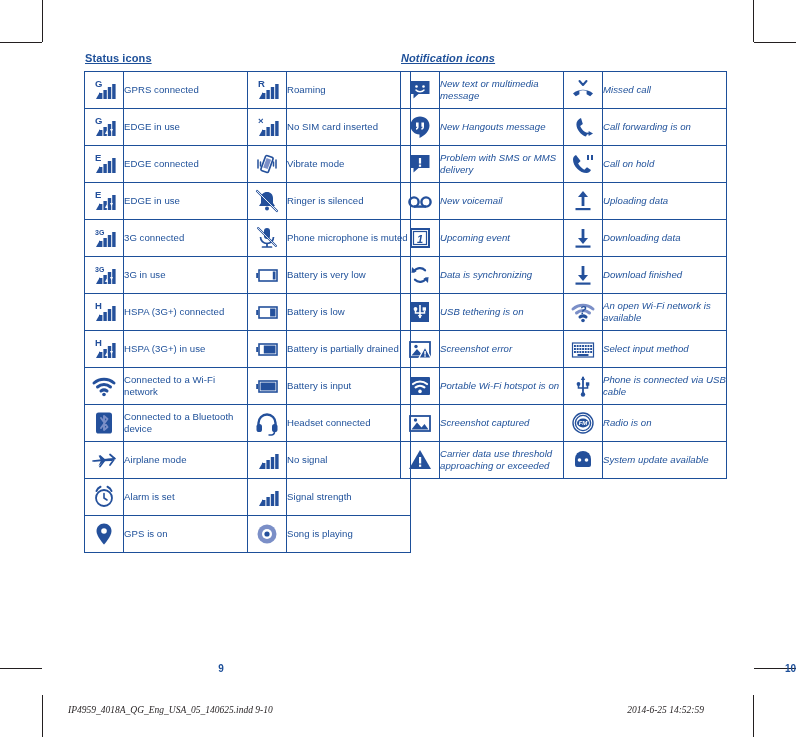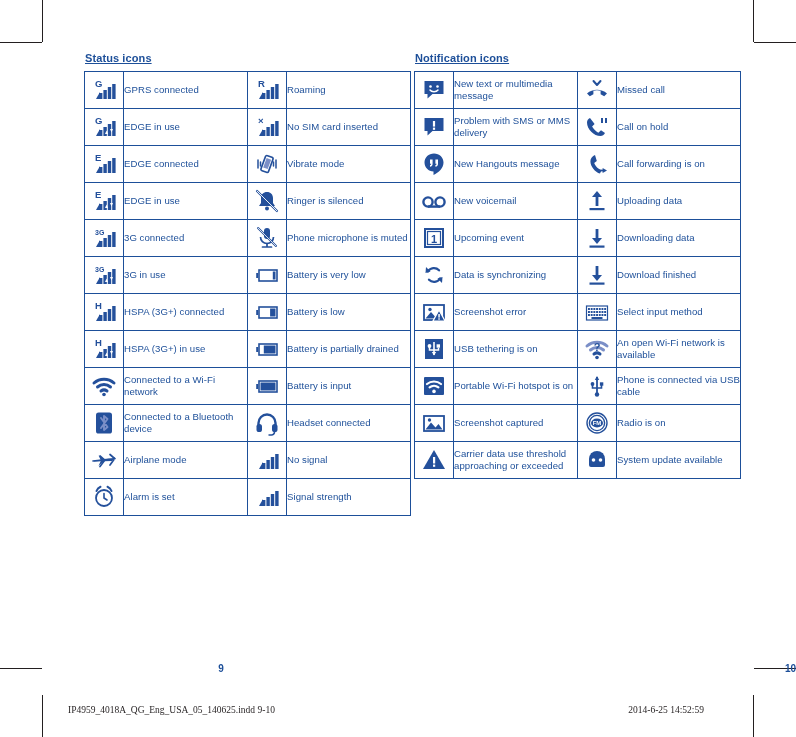--- a/index.html
+++ b/index.html
@@ -36,21 +36,21 @@
   .cm-bl-v { left: 42px; bottom: 0;  height: 68px; }
   .cm-br-h { right: 0;  bottom: 68px; }
   .cm-br-v { right: 42px; bottom: 0;  height: 68px; }
 
   
   .col {
     position: absolute;
     top: 52px;
   }
   .col-left  { left: 60px;  width: 322px; padding-left: 24px; }
-  .col-right { left: 414px; width: 322px; }
+  .col-right { left: 400px; width: 322px; font-style: italic; }
 
   .section-title {
     font-size: 11px;
     font-weight: bold;
     color: #1d4f99;
     text-decoration: underline;
     letter-spacing: 0.1px;
     margin: 0 0 7px 1px;
   }
 
@@ -101,20 +101,21 @@
   }
   .page-num-left  { left: 0;    width: 442px; top: 663px; text-align: center; }
   .page-num-right { left: 354px; width: 442px; top: 663px; text-align: right; }
 
   .imprint {
     position: absolute;
     bottom: 22px;
     font-size: 9.5px;
     color: #231f20;
     font-family: "Liberation Serif", serif;
+    font-style: italic;
   }
   .imprint-file { left: 68px; }
   .imprint-date { right: 92px; }
 </style>
 </head>
 <body>
 
 <div class="page">
 
   <div class="crop h cm-tl-h"></div>
@@ -389,20 +390,37 @@
             <svg viewBox="0 0 26 26" xmlns="http://www.w3.org/2000/svg">
                   <rect x="8" y="16" width="3.4" height="6" fill="#24509b"></rect>
                   <rect x="12.4" y="13" width="3.4" height="9" fill="#24509b"></rect>
                   <rect x="16.8" y="10" width="3.4" height="12" fill="#24509b"></rect>
                   <rect x="21.200000000000003" y="7" width="3.4" height="15" fill="#24509b"></rect>
                   <polygon points="5,22 9,22 9,15" fill="#24509b"></polygon>
                 </svg>
           </span></td>
             <td class="label-cell">Signal strength</td>
           </tr>
+          <tr>
+            <td class="icon-cell"><span class="ico">
+            <svg viewBox="0 0 26 26" xmlns="http://www.w3.org/2000/svg">
+    <path d="M13 2.5 c-4.2 0-7.5 3.3-7.5 7.5 c0 5.6 7.5 13.5 7.5 13.5 s7.5-7.9 7.5-13.5 c0-4.2-3.3-7.5-7.5-7.5 z" fill="#24509b"></path>
+    <circle cx="13" cy="10" r="2.8" fill="#ffffff"></circle>
+                </svg>
+          </span></td>
+            <td class="label-cell">GPS is on</td>
+            <td class="icon-cell"><span class="ico">
+            <svg viewBox="0 0 26 26" xmlns="http://www.w3.org/2000/svg">
+    <circle cx="13" cy="13" r="9.5" fill="#7b8fc7"></circle>
+    <circle cx="13" cy="13" r="5" fill="#ffffff"></circle>
+    <circle cx="13" cy="13" r="2.6" fill="#24509b"></circle>
+                </svg>
+          </span></td>
+            <td class="label-cell">Song is playing</td>
+          </tr>
         </tbody>
     </table>
   </div>
 
   <div class="col col-right">
     <div class="section-title">Notification icons</div>
     <table class="icon-table">
       <tbody id="right-body">
           <tr>
             <td class="icon-cell"><span class="ico">
@@ -419,58 +437,58 @@
     <path d="M3 16.5 c5.5-5 14.5-5 20 0 l-2.8 2.8 l-3.6-2.1 l0-3.4
              c-2.4-0.8-5-0.8-7.2 0 l0 3.4 l-3.6 2.1 z" fill="#24509b"></path>
     <path d="M9.5 4 L13 8 L16.5 4" fill="none" stroke="#24509b" stroke-width="2" stroke-linecap="round" stroke-linejoin="round"></path>
                 </svg>
           </span></td>
             <td class="label-cell">Missed call</td>
           </tr>
           <tr>
             <td class="icon-cell"><span class="ico">
             <svg viewBox="0 0 26 26" xmlns="http://www.w3.org/2000/svg">
+    <path d="M13 2.5 c-5.4 0-9.5 3.9-9.5 9 c0 5 4 8.8 9 9 v3.5 c5.2-2.3 10-7 10-12.5 c0-5.1-4.1-9-9.5-9 z" fill="#24509b"></path>
+    <path d="M9 8.5 h2.6 v4.2 a3 3 0 0 1 -2.6 3 v-1.6 a1.5 1.5 0 0 0 1.2 -1.4 h-1.2 z" fill="#ffffff"></path>
+    <path d="M14.4 8.5 h2.6 v4.2 a3 3 0 0 1 -2.6 3 v-1.6 a1.5 1.5 0 0 0 1.2 -1.4 h-1.2 z" fill="#ffffff"></path>
+                </svg>
+          </span></td>
+            <td class="label-cell">New Hangouts message</td>
+            <td class="icon-cell"><span class="ico">
+            <svg viewBox="0 0 26 26" xmlns="http://www.w3.org/2000/svg">
+    <path d="M11 4 c-2.6 1.2-4.6 3.6-4.6 6.2 c0 5.4 4.6 10.8 9.6 12.4
+             l1.4-3.2 l-3-1.8 c-1.8-1.3-3.5-3.6-4.2-5.6 l2.6-2 z" fill="#24509b"></path>
+    <path d="M15 19.5 h5" stroke="#24509b" stroke-width="1.8" fill="none"></path>
+    <polygon points="23,19.5 18.6,17 18.6,22" fill="#24509b"></polygon>
+                </svg>
+          </span></td>
+            <td class="label-cell">Call forwarding is on</td>
+          </tr>
+          <tr>
+            <td class="icon-cell"><span class="ico">
+            <svg viewBox="0 0 26 26" xmlns="http://www.w3.org/2000/svg">
     <path d="M3.5 4 h19 v13 h-11 l-5 4.5 v-4.5 h-3 z" fill="#24509b"></path>
     <rect x="11.9" y="7" width="2.2" height="5.6" fill="#ffffff"></rect>
     <rect x="11.9" y="13.6" width="2.2" height="2.2" fill="#ffffff"></rect>
                 </svg>
           </span></td>
             <td class="label-cell">Problem with SMS or MMS delivery</td>
             <td class="icon-cell"><span class="ico">
             <svg viewBox="0 0 26 26" xmlns="http://www.w3.org/2000/svg">
     <path d="M6 4 c-1.8 0.9-3 2.6-3 4.4 c0 6.8 6.8 13.6 13.6 13.6 c1.8 0 3.5-1.2 4.4-3
              l-4-2.7 l-2.7 2.5 c-2.4-1.3-4.9-3.8-6.2-6.2 l2.5-2.7 z" fill="#24509b"></path>
     <rect x="17" y="4" width="2" height="5" fill="#24509b"></rect>
     <rect x="21" y="4" width="2" height="5" fill="#24509b"></rect>
                 </svg>
           </span></td>
             <td class="label-cell">Call on hold</td>
           </tr>
           <tr>
             <td class="icon-cell"><span class="ico">
             <svg viewBox="0 0 26 26" xmlns="http://www.w3.org/2000/svg">
-    <path d="M13 2.5 c-5.4 0-9.5 3.9-9.5 9 c0 5 4 8.8 9 9 v3.5 c5.2-2.3 10-7 10-12.5 c0-5.1-4.1-9-9.5-9 z" fill="#24509b"></path>
-    <path d="M9 8.5 h2.6 v4.2 a3 3 0 0 1 -2.6 3 v-1.6 a1.5 1.5 0 0 0 1.2 -1.4 h-1.2 z" fill="#ffffff"></path>
-    <path d="M14.4 8.5 h2.6 v4.2 a3 3 0 0 1 -2.6 3 v-1.6 a1.5 1.5 0 0 0 1.2 -1.4 h-1.2 z" fill="#ffffff"></path>
-                </svg>
-          </span></td>
-            <td class="label-cell">New Hangouts message</td>
-            <td class="icon-cell"><span class="ico">
-            <svg viewBox="0 0 26 26" xmlns="http://www.w3.org/2000/svg">
-    <path d="M11 4 c-2.6 1.2-4.6 3.6-4.6 6.2 c0 5.4 4.6 10.8 9.6 12.4
-             l1.4-3.2 l-3-1.8 c-1.8-1.3-3.5-3.6-4.2-5.6 l2.6-2 z" fill="#24509b"></path>
-    <path d="M15 19.5 h5" stroke="#24509b" stroke-width="1.8" fill="none"></path>
-    <polygon points="23,19.5 18.6,17 18.6,22" fill="#24509b"></polygon>
-                </svg>
-          </span></td>
-            <td class="label-cell">Call forwarding is on</td>
-          </tr>
-          <tr>
-            <td class="icon-cell"><span class="ico">
-            <svg viewBox="0 0 26 26" xmlns="http://www.w3.org/2000/svg">
     <circle cx="7" cy="14" r="4.6" fill="none" stroke="#24509b" stroke-width="2.4"></circle>
     <circle cx="19" cy="14" r="4.6" fill="none" stroke="#24509b" stroke-width="2.4"></circle>
     <path d="M7 18.6 h12" stroke="#24509b" stroke-width="2.4"></path>
                 </svg>
           </span></td>
             <td class="label-cell">New voicemail</td>
             <td class="icon-cell"><span class="ico">
             <svg viewBox="0 0 26 26" xmlns="http://www.w3.org/2000/svg">
     <rect x="11.6" y="7" width="2.8" height="11" fill="#24509b"></rect>
     <polygon points="13,3 8,9 18,9" fill="#24509b"></polygon>
@@ -508,20 +526,43 @@
           </span></td>
             <td class="label-cell">Data is synchronizing</td>
             <td class="icon-cell"><span class="ico">
             <svg viewBox="0 0 26 26" xmlns="http://www.w3.org/2000/svg">
     <rect x="11.6" y="4" width="2.8" height="11" fill="#24509b"></rect>
     <polygon points="13,19 8,13 18,13" fill="#24509b"></polygon>
     <rect x="5.5" y="20.5" width="15" height="2.2" fill="#24509b"></rect>
                 </svg>
           </span></td>
             <td class="label-cell">Download finished</td>
+          </tr>
+          <tr>
+            <td class="icon-cell"><span class="ico">
+            <svg viewBox="0 0 26 26" xmlns="http://www.w3.org/2000/svg">
+    <rect x="4" y="3" width="18" height="20" fill="#24509b"></rect>
+    <path d="M13 6 v13" stroke="#ffffff" stroke-width="1.6"></path>
+    <polygon points="13,19.5 10.8,16 15.2,16" fill="#ffffff"></polygon>
+    <circle cx="8.5" cy="10" r="1.9" fill="#ffffff"></circle>
+    <rect x="15.6" y="8.3" width="3.4" height="3.4" fill="#ffffff"></rect>
+    <path d="M8.5 10 h0 v4 h9 v-2.3" stroke="#ffffff" stroke-width="1.5" fill="none"></path>
+                </svg>
+          </span></td>
+            <td class="label-cell">USB tethering is on</td>
+            <td class="icon-cell"><span class="ico">
+            <svg viewBox="0 0 26 26" xmlns="http://www.w3.org/2000/svg">
+    <path d="M3 10 a15 15 0 0 1 20 0" fill="none" stroke="#7b8fc7" stroke-width="3" stroke-linecap="round"></path>
+    <path d="M6.5 14 a10 10 0 0 1 13 0" fill="none" stroke="#7b8fc7" stroke-width="3" stroke-linecap="round"></path>
+    <path d="M10 18 a5 5 0 0 1 6 0" fill="none" stroke="#24509b" stroke-width="3" stroke-linecap="round"></path>
+    <circle cx="13" cy="21.5" r="1.8" fill="#24509b"></circle>
+    <text x="13" y="15" text-anchor="middle" font-family="Liberation Sans, sans-serif" font-size="11" font-weight="bold" fill="#24509b">?</text>
+                </svg>
+          </span></td>
+            <td class="label-cell">An open Wi-Fi network is available</td>
           </tr>
           <tr>
             <td class="icon-cell"><span class="ico">
             <svg viewBox="0 0 26 26" xmlns="http://www.w3.org/2000/svg">
     <rect x="3" y="6" width="20" height="15" fill="none" stroke="#24509b" stroke-width="1.8"></rect>
     <path d="M4.5 19.5 L10 13 L14 17.5 L17 14.5 L21.5 19.5 Z" fill="#24509b"></path>
     <circle cx="9" cy="10.5" r="1.7" fill="#24509b"></circle>
     <polygon points="18,11 24,22 12,22" fill="#24509b" stroke="#ffffff" stroke-width="1.2"></polygon>
     <rect x="17.3" y="15" width="1.5" height="3.6" fill="#ffffff"></rect>
     <rect x="17.3" y="19.3" width="1.5" height="1.4" fill="#ffffff"></rect>
@@ -553,43 +594,20 @@
                   <rect x="17.5" y="15" width="1.9" height="2" fill="#24509b"></rect>
                   <rect x="20.200000000000003" y="15" width="1.9" height="2" fill="#24509b"></rect>
                   <rect x="7.5" y="18" width="11" height="2" fill="#24509b"></rect>
                 </svg>
           </span></td>
             <td class="label-cell">Select input method</td>
           </tr>
           <tr>
             <td class="icon-cell"><span class="ico">
             <svg viewBox="0 0 26 26" xmlns="http://www.w3.org/2000/svg">
-    <rect x="4" y="3" width="18" height="20" fill="#24509b"></rect>
-    <path d="M13 6 v13" stroke="#ffffff" stroke-width="1.6"></path>
-    <polygon points="13,19.5 10.8,16 15.2,16" fill="#ffffff"></polygon>
-    <circle cx="8.5" cy="10" r="1.9" fill="#ffffff"></circle>
-    <rect x="15.6" y="8.3" width="3.4" height="3.4" fill="#ffffff"></rect>
-    <path d="M8.5 10 h0 v4 h9 v-2.3" stroke="#ffffff" stroke-width="1.5" fill="none"></path>
-                </svg>
-          </span></td>
-            <td class="label-cell">USB tethering is on</td>
-            <td class="icon-cell"><span class="ico">
-            <svg viewBox="0 0 26 26" xmlns="http://www.w3.org/2000/svg">
-    <path d="M3 10 a15 15 0 0 1 20 0" fill="none" stroke="#7b8fc7" stroke-width="3" stroke-linecap="round"></path>
-    <path d="M6.5 14 a10 10 0 0 1 13 0" fill="none" stroke="#7b8fc7" stroke-width="3" stroke-linecap="round"></path>
-    <path d="M10 18 a5 5 0 0 1 6 0" fill="none" stroke="#24509b" stroke-width="3" stroke-linecap="round"></path>
-    <circle cx="13" cy="21.5" r="1.8" fill="#24509b"></circle>
-    <text x="13" y="15" text-anchor="middle" font-family="Liberation Sans, sans-serif" font-size="11" font-weight="bold" fill="#24509b">?</text>
-                </svg>
-          </span></td>
-            <td class="label-cell">An open Wi-Fi network is available</td>
-          </tr>
-          <tr>
-            <td class="icon-cell"><span class="ico">
-            <svg viewBox="0 0 26 26" xmlns="http://www.w3.org/2000/svg">
     <rect x="3" y="4" width="20" height="18" rx="1" fill="#24509b"></rect>
     <path d="M6 11 a11 11 0 0 1 14 0" fill="none" stroke="#ffffff" stroke-width="2.2" stroke-linecap="round"></path>
     <path d="M8.6 14.4 a7 7 0 0 1 8.8 0" fill="none" stroke="#ffffff" stroke-width="2.2" stroke-linecap="round"></path>
     <circle cx="13" cy="18.4" r="1.8" fill="#ffffff"></circle>
                 </svg>
           </span></td>
             <td class="label-cell">Portable Wi-Fi hotspot is on</td>
             <td class="icon-cell"><span class="ico">
             <svg viewBox="0 0 26 26" xmlns="http://www.w3.org/2000/svg">
     <path d="M13 4 v16" stroke="#24509b" stroke-width="1.8"></path>

